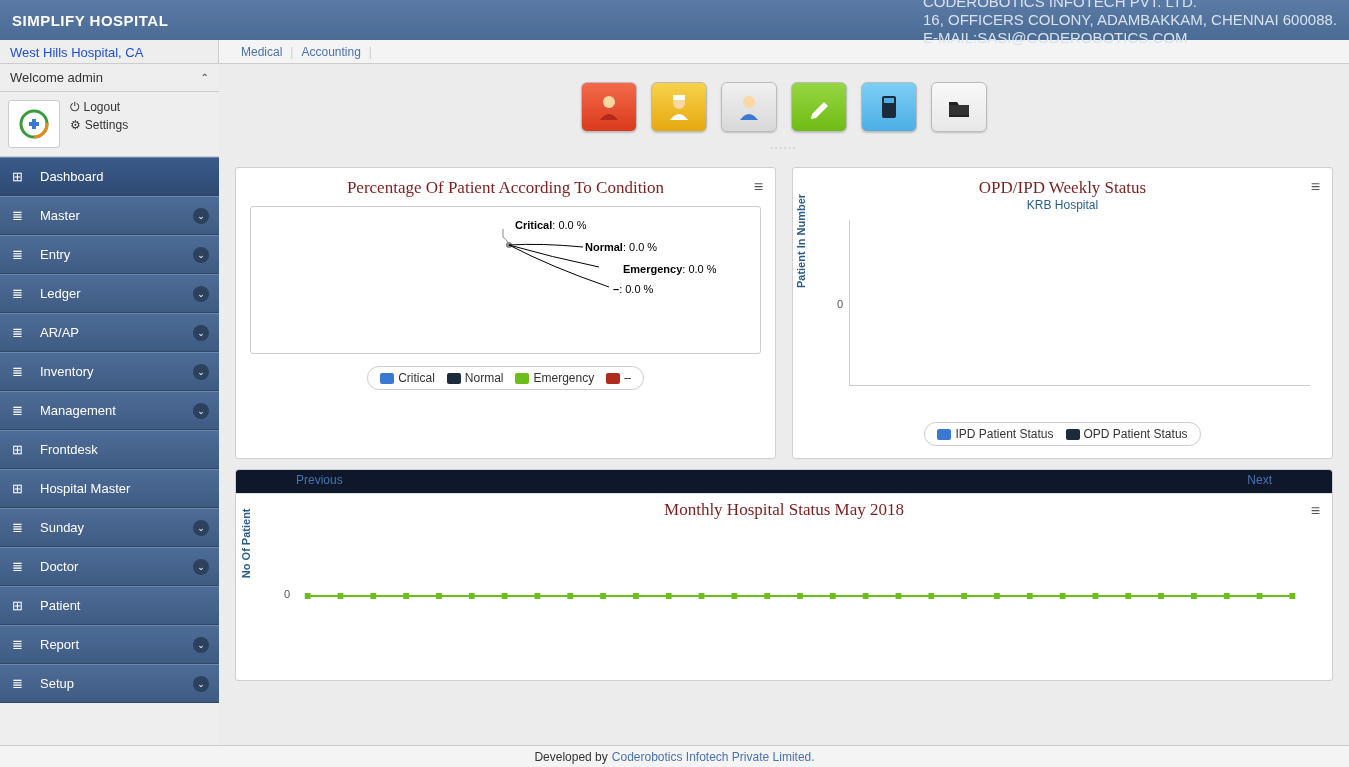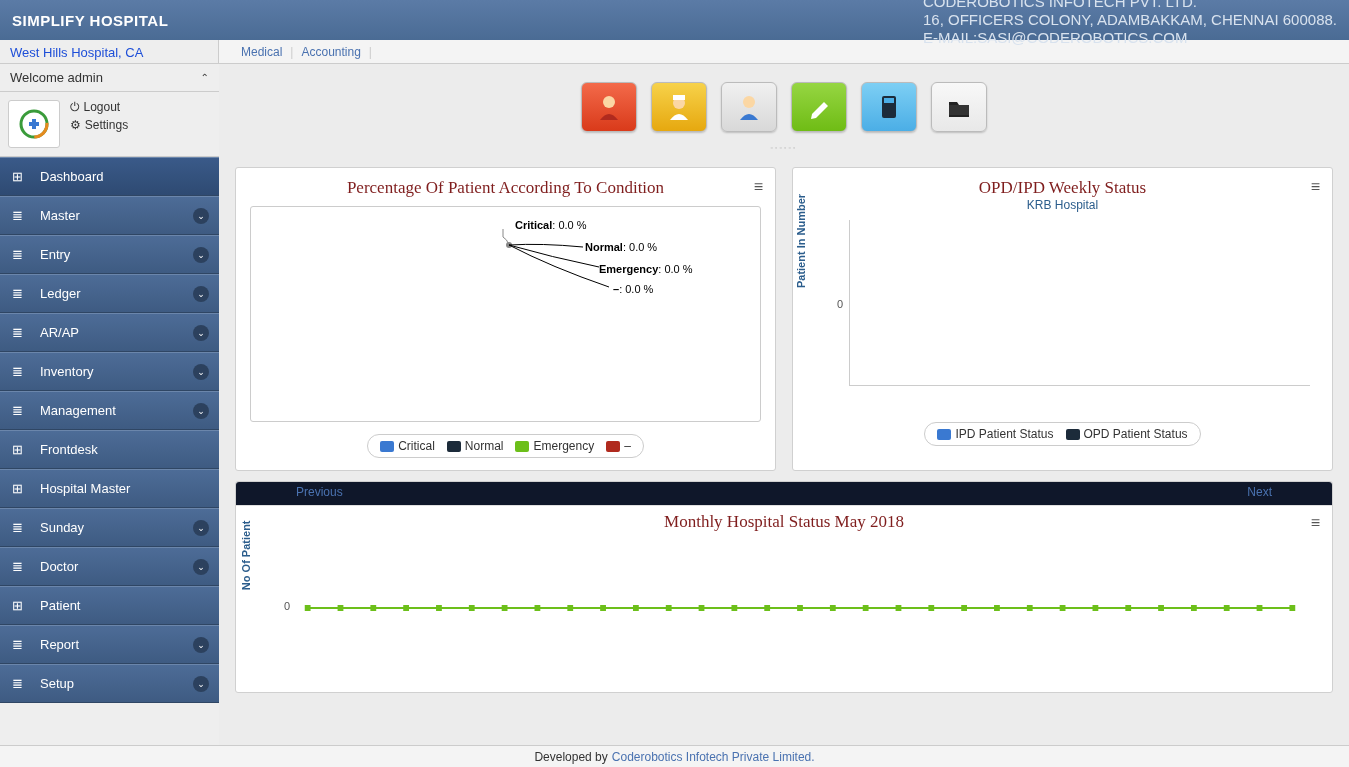--- a/index.html
+++ b/index.html
@@ -47,21 +47,21 @@
 .tool-gray { background: linear-gradient(#f8f8f8,#e8e8e8); }
 .tool-btn svg { width:30px; height:30px; }
 .tool-sep { display:flex; justify-content:center; }
 .tool-sep .dots { color:#bbb; letter-spacing:2px; font-size:7px; }
 
 .panels-row { display:flex; gap:16px; padding: 16px 16px 2px 16px; }
 .panel { background:#fff; border:1px solid #d0d0d0; border-radius:3px; flex:1; padding:10px 14px 12px; position:relative; }
 .panel-title { text-align:center; font-size:17px; color:#7f1d1d; font-family: Georgia, serif; }
 .panel-sub { text-align:center; font-size:12px; color:#2b5d8c; }
 .panel-menu { position:absolute; top:10px; right:12px; cursor:pointer; font-size:16px; color:#555; }
-.chart-box { border:1px solid #ccc; border-radius:3px; height:216px; margin-top:8px; position:relative; overflow:hidden; }
+.chart-box { border:1px solid #ccc; border-radius:3px; height:148px; margin-top:8px; position:relative; overflow:hidden; }
 
 .legend { display:flex; justify-content:center; margin-top:12px; }
 .legend-inner { border:1px solid #ccc; border-radius:14px; padding:4px 12px; display:flex; gap:12px; font-size:12px; align-items:center; }
 .swatch { width:14px; height:11px; border-radius:2px; display:inline-block; margin-right:4px; vertical-align:middle; }
 
 
 .pie-label { position:absolute; font-size:11px; color:#000; white-space:nowrap; }
 .pie-label b { font-weight:bold; }
 
 
@@ -254,21 +254,21 @@
         <div class="chart-box">
           <svg width="100%" height="100%" style="position:absolute;left:0;top:0;">
             <circle cx="258" cy="38" r="3" fill="#888"></circle>
             <path d="M258 38 Q256 32 252 30 L252 22" stroke="#888" fill="none"></path>
             <path d="M258 38 Q290 36 332 40" stroke="#000" fill="none"></path>
             <path d="M258 38 Q300 50 348 60" stroke="#000" fill="none"></path>
             <path d="M258 38 Q300 60 358 80" stroke="#000" fill="none"></path>
           </svg>
           <div class="pie-label" style="left:264px;top:12px;"><b>Critical</b>: 0.0 %</div>
           <div class="pie-label" style="left:334px;top:34px;"><b>Normal</b>: 0.0 %</div>
-          <div class="pie-label" style="left:348px;top:56px;"><b>Emergency</b>: 0.0 %</div>
+          <div class="pie-label" style="left:372px;top:56px;"><b>Emergency</b>: 0.0 %</div>
           <div class="pie-label" style="left:362px;top:76px;"><b>–</b>: 0.0 %</div>
         </div>
         <div class="legend">
           <div class="legend-inner" id="pie-legend">
               <span><span class="swatch" style="background:#3a79d1"></span>Critical</span>
               <span><span class="swatch" style="background:#1c2b3a"></span>Normal</span>
               <span><span class="swatch" style="background:#6cbf1a"></span>Emergency</span>
               <span><span class="swatch" style="background:#b02a1e"></span>–</span>
             </div>
         </div>

